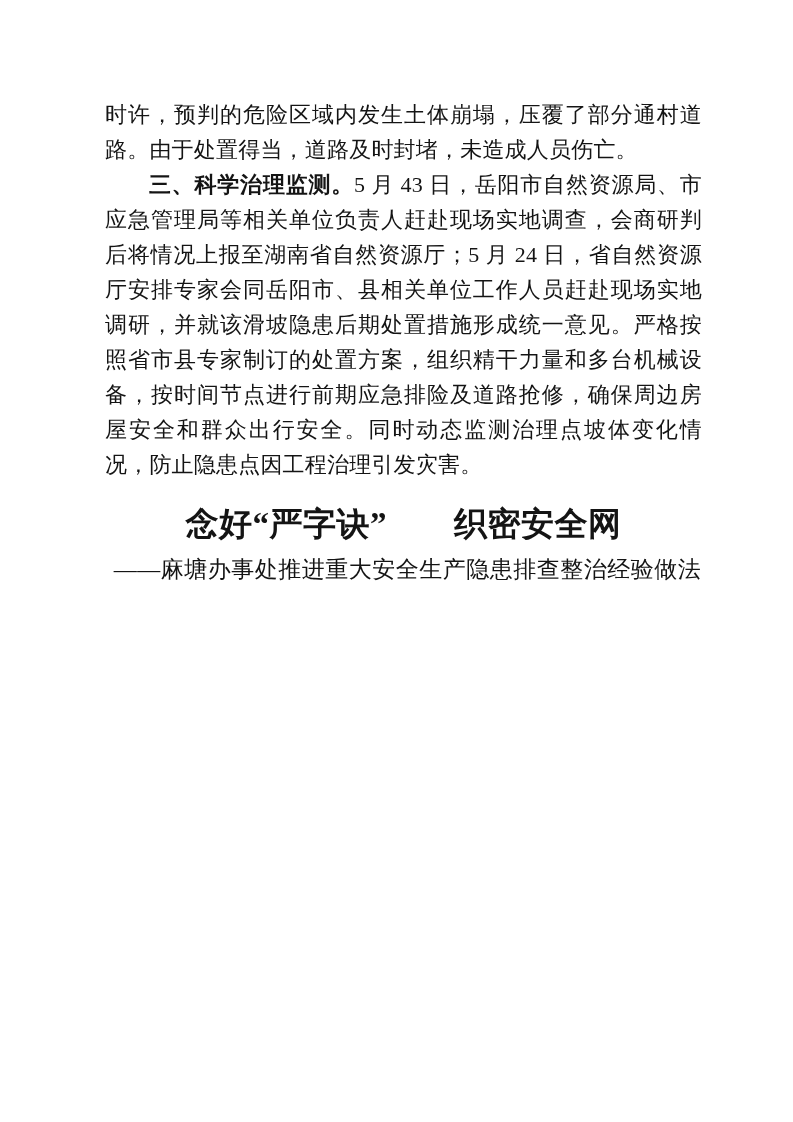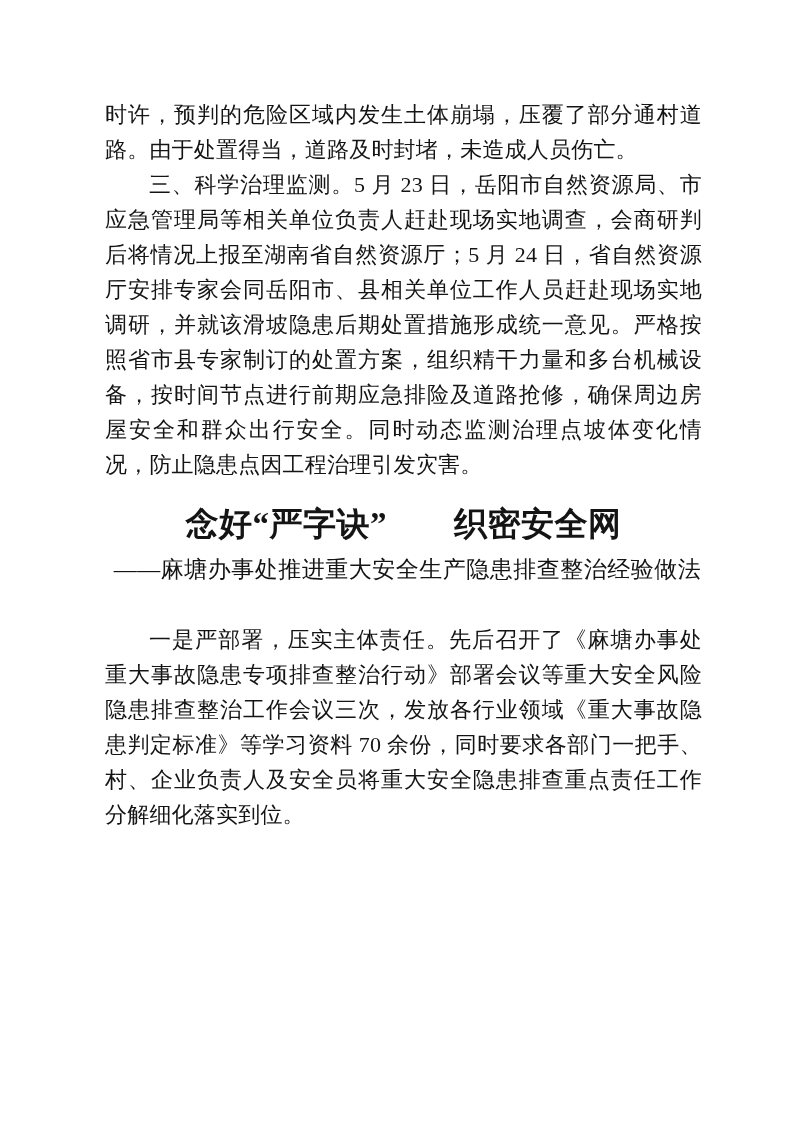--- a/index.html
+++ b/index.html
@@ -24,21 +24,21 @@
   }
   p.body {
     margin: 0;
     font-size: 22px;
     line-height: 35px;
     text-align: justify;
     text-justify: inter-ideograph;
     letter-spacing: 0.2px;
   }
   p.indent { text-indent: 44px; }
-  .lead { font-weight: 400; }
+  .lead { font-weight: 700; }
   .article-title {
     margin: 17px 0 4px 0;
     font-size: 33px;
     font-weight: 700;
     line-height: 50px;
     text-align: center;
     letter-spacing: 0.5px;
     white-space: nowrap;
   }
   .article-subtitle {
@@ -63,26 +63,25 @@
   }
 </style>
 </head>
 <body>
 
 <div class="page">
   <div class="content">
 
     <p class="body">时许，预判的危险区域内发生土体崩塌，压覆了部分通村道路。由于处置得当，道路及时封堵，未造成人员伤亡。</p>
 
-    <p class="body indent"><span class="lead">三、科学治理监测。</span><span>5 月 23 日，岳阳市自然资源局、市应急管理局等相关单位负责人赶赴现场实地调查，会商研判后将情况上报至湖南省自然资源厅；5 月 24 日，省自然资源厅安排专家会同岳阳市、县相关单位工作人员赶赴现场实地调研，并就该滑坡隐患后期处置措施形成统一意见。严格按照省市县专家制订的处置方案，组织精干力量和多台机械设备，按时间节点进行前期应急排险及道路抢修，确保周边房屋安全和群众出行安全。同时动态监测治理点坡体变化情况，防止隐患点因工程治理引发灾害。</span></p>
+    <p class="body indent"><span class="lead">三、科学治理监测。</span><span>5 月 43 日，岳阳市自然资源局、市应急管理局等相关单位负责人赶赴现场实地调查，会商研判后将情况上报至湖南省自然资源厅；5 月 24 日，省自然资源厅安排专家会同岳阳市、县相关单位工作人员赶赴现场实地调研，并就该滑坡隐患后期处置措施形成统一意见。严格按照省市县专家制订的处置方案，组织精干力量和多台机械设备，按时间节点进行前期应急排险及道路抢修，确保周边房屋安全和群众出行安全。同时动态监测治理点坡体变化情况，防止隐患点因工程治理引发灾害。</span></p>
 
     <h1 class="article-title">念好“严字诀”　　织密安全网</h1>
 
     <h2 class="article-subtitle">——麻塘办事处推进重大安全生产隐患排查整治经验做法</h2>
 
 
-    <p class="body indent"><span class="lead">一是严部署，压实主体责任。</span><span>先后召开了《麻塘办事处重大事故隐患专项排查整治行动》部署会议等重大安全风险隐患排查整治工作会议三次，发放各行业领域《重大事故隐患判定标准》等学习资料 70 余份，同时要求各部门一把手、村、企业负责人及安全员将重大安全隐患排查重点责任工作分解细化落实到位。</span></p>
 
 
   </div>
 
   <div class="page-number">- 20 -</div>
 </div>
 
 </body></html>

